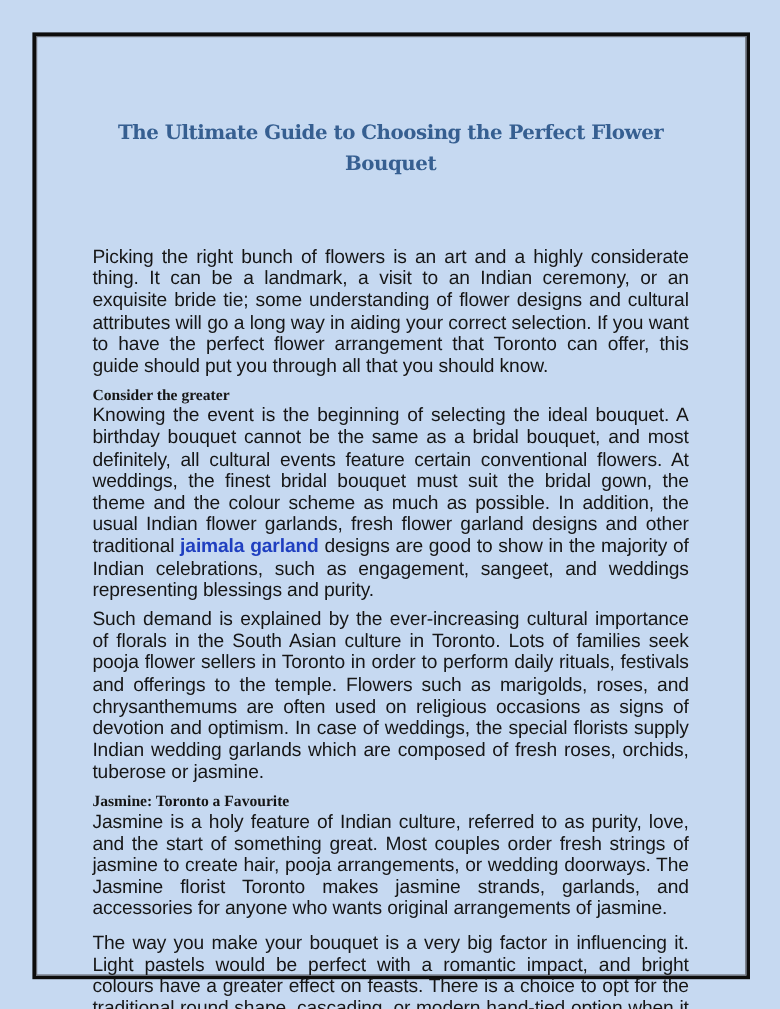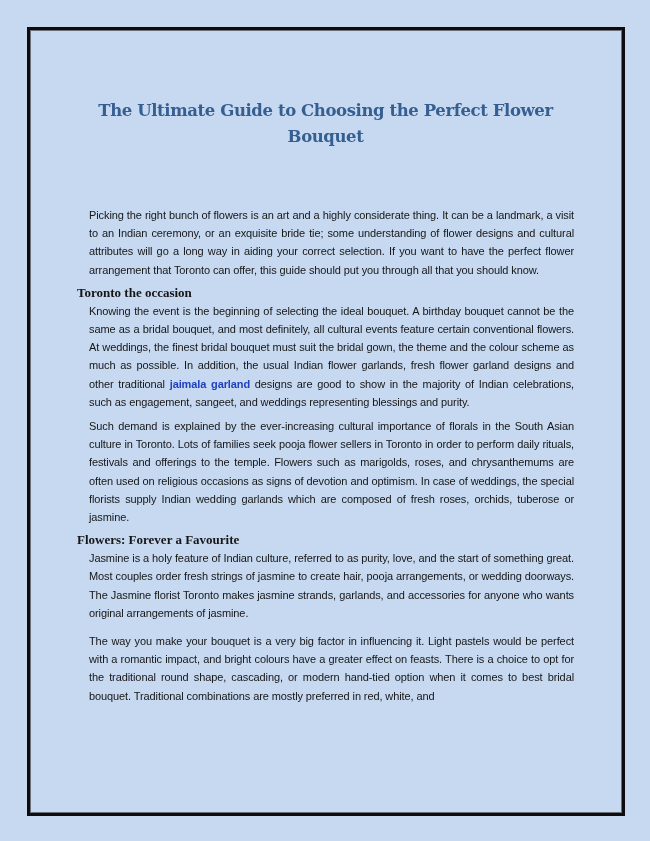--- a/index.html
+++ b/index.html
@@ -44,25 +44,25 @@
     font-weight: bold;
     color: #365f91;
     font-size: 16.5px;
     line-height: 26px;
     text-align: center;
     margin: 0 0 56px 0;
     letter-spacing: -0.4px;
   }
   .para {
     font-family: "Liberation Sans", sans-serif;
-    font-size: 11px;
+    font-size: 16px;
     line-height: 18.2px;
     color: #161616;
     text-align: justify;
-    margin: 0 0 6px 12px;
+    margin: 0 0 6px 0;
     letter-spacing: -0.1px;
   }
   .section-heading {
     font-family: "Liberation Serif", "DejaVu Serif", serif;
     font-weight: bold;
     font-size: 13px;
     line-height: 16px;
     color: #161616;
     margin: 4px 0 1px 0;
   }
@@ -77,22 +77,22 @@
 
 <div class="page-frame">
   <div class="page-frame-inner"></div>
 </div>
 
 <div class="content">
   <h1 class="doc-title">The Ultimate Guide to Choosing the Perfect Flower Bouquet</h1>
 
   <p class="para">Picking the right bunch of flowers is an art and a highly considerate thing. It can be a landmark, a visit to an Indian ceremony, or an exquisite bride tie; some understanding of flower designs and cultural attributes will go a long way in aiding your correct selection. If you want to have the perfect flower arrangement that Toronto can offer, this guide should put you through all that you should know.</p>
 
-  <h2 class="section-heading">Toronto the occasion</h2>
+  <h2 class="section-heading">Consider the greater</h2>
   <p class="para"><span>Knowing the event is the beginning of selecting the ideal bouquet. A birthday bouquet cannot be the same as a bridal bouquet, and most definitely, all cultural events feature certain conventional flowers. At weddings, the finest bridal bouquet must suit the bridal gown, the theme and the colour scheme as much as possible. In addition, the usual Indian flower garlands, fresh flower garland designs and other traditional </span><a class="inline-link">jaimala garland</a><span> designs are good to show in the majority of Indian celebrations, such as engagement, sangeet, and weddings representing blessings and purity.</span></p>
 
   <p class="para">Such demand is explained by the ever-increasing cultural importance of florals in the South Asian culture in Toronto. Lots of families seek pooja flower sellers in Toronto in order to perform daily rituals, festivals and offerings to the temple. Flowers such as marigolds, roses, and chrysanthemums are often used on religious occasions as signs of devotion and optimism. In case of weddings, the special florists supply Indian wedding garlands which are composed of fresh roses, orchids, tuberose or jasmine.</p>
 
-  <h2 class="section-heading">Flowers: Forever a Favourite</h2>
+  <h2 class="section-heading">Jasmine: Toronto a Favourite</h2>
   <p class="para">Jasmine is a holy feature of Indian culture, referred to as purity, love, and the start of something great. Most couples order fresh strings of jasmine to create hair, pooja arrangements, or wedding doorways. The Jasmine florist Toronto makes jasmine strands, garlands, and accessories for anyone who wants original arrangements of jasmine.</p>
 
   <p class="para" style="margin-top:10px;">The way you make your bouquet is a very big factor in influencing it. Light pastels would be perfect with a romantic impact, and bright colours have a greater effect on feasts. There is a choice to opt for the traditional round shape, cascading, or modern hand-tied option when it comes to best bridal bouquet. Traditional combinations are mostly preferred in red, white, and</p>
 </div>
 
 </body></html>

